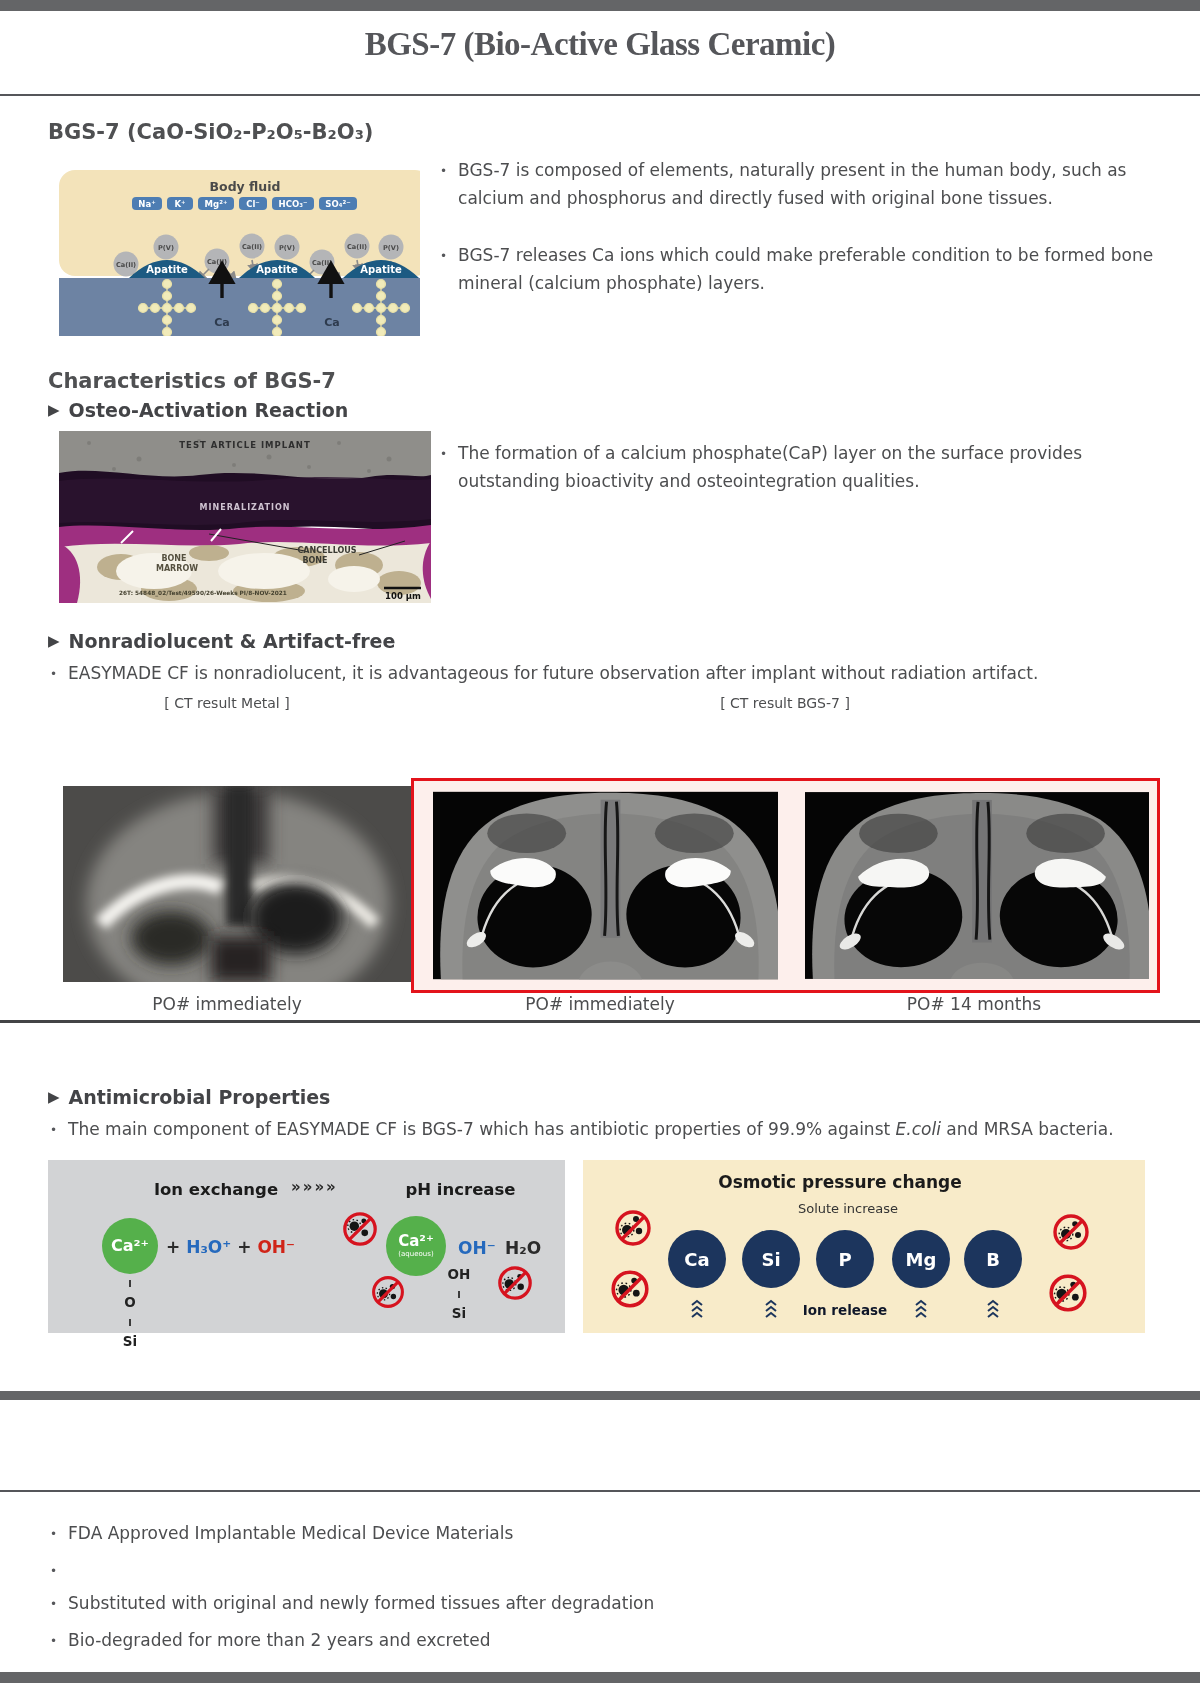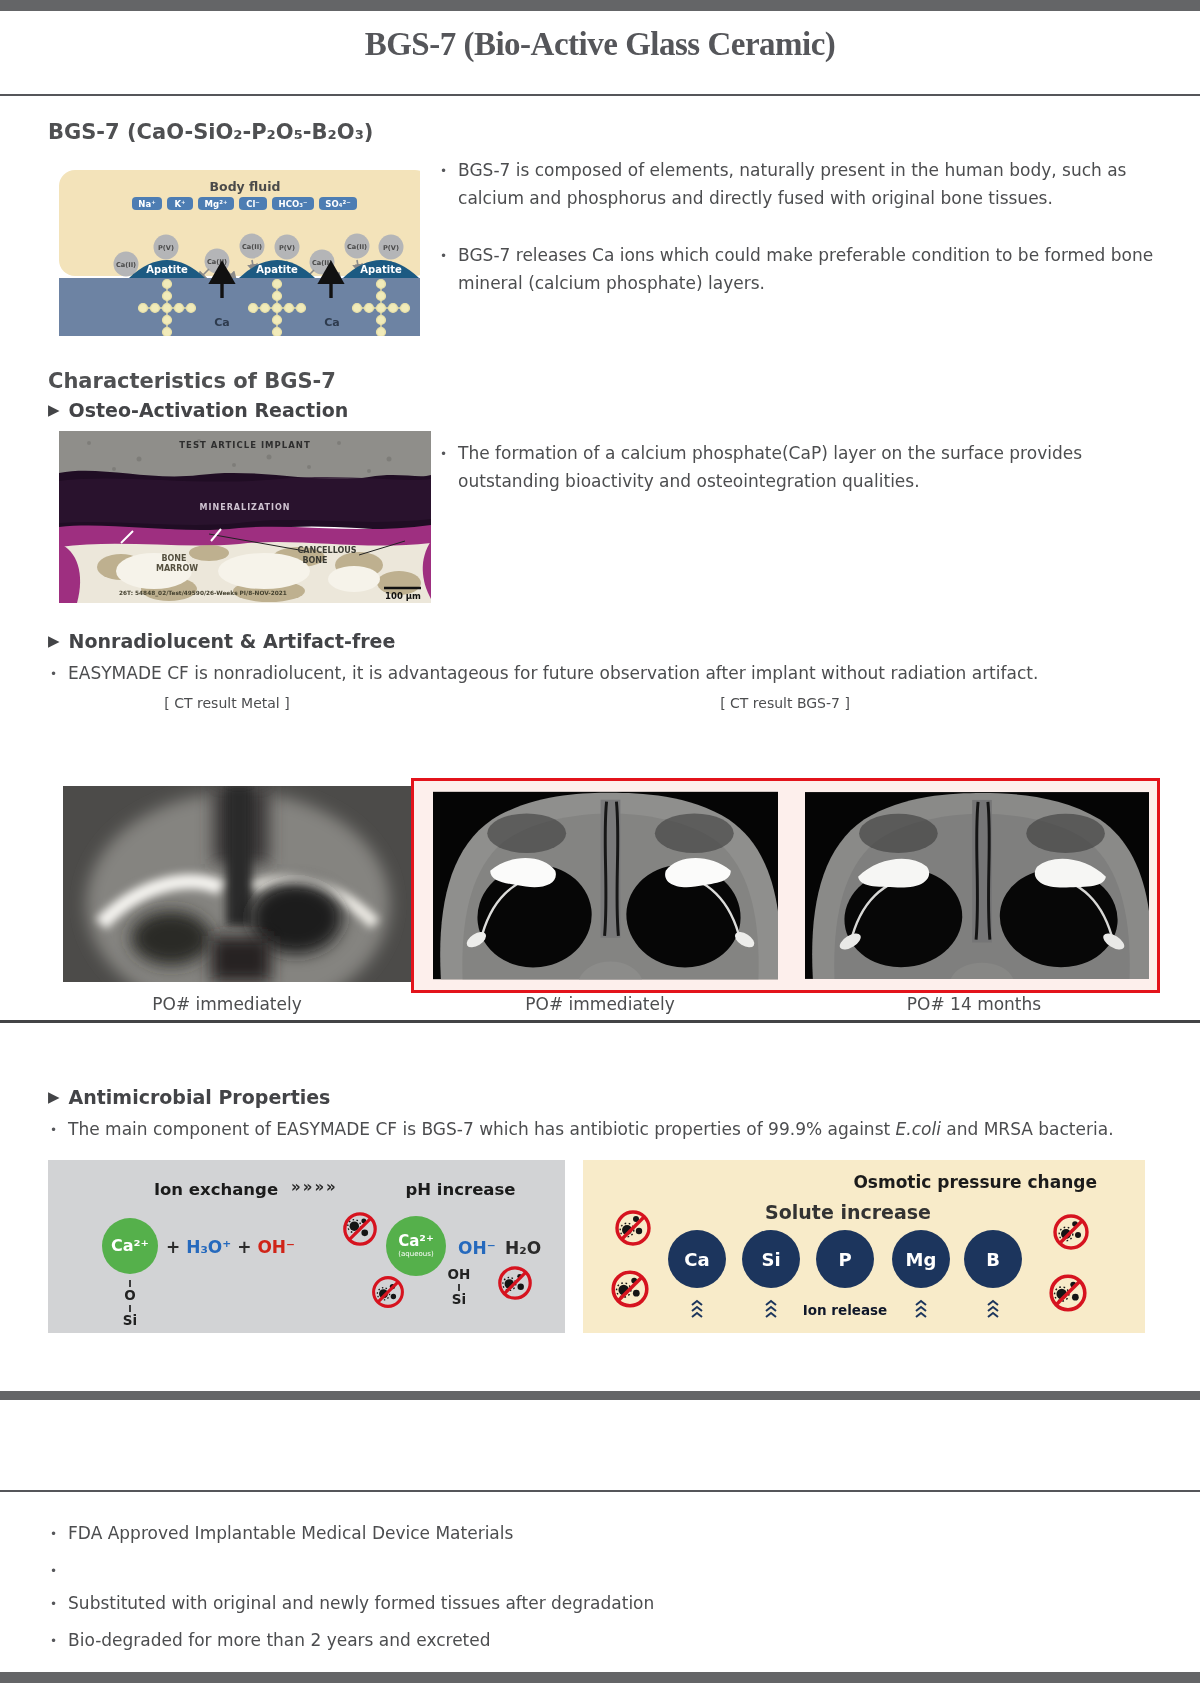--- a/index.html
+++ b/index.html
@@ -30,21 +30,21 @@
   .ionbox{background:#d2d3d5;}
   .osmobox{background:#f8ebc9;}
   .boxtitle{position:absolute;font-weight:bold;color:#1b1b1b;font-size:16.5px;}
   .gcirc{position:absolute;border-radius:50%;background:#55b04b;color:#fff;
          display:flex;flex-direction:column;align-items:center;justify-content:center;
          font-weight:bold;line-height:1;}
   .ncirc{position:absolute;width:58px;height:58px;border-radius:50%;background:#1c355d;color:#fff;
          display:flex;align-items:center;justify-content:center;font-weight:bold;font-size:18px;}
   .chem{font-weight:bold;font-size:17px;}
   .blue{color:#2569bd;} .red{color:#d02418;} .dark{color:#2b2b2b;}
-  .stack{position:absolute;display:flex;flex-direction:column;align-items:center;line-height:1;}
+  .stack{position:absolute;display:flex;flex-direction:column;align-items:center;line-height:1;gap:7px;}
   .stack .vline{width:2px;height:7px;background:#3b3b3b;margin:2px 0;}
   .stack span{font-weight:bold;font-size:13.5px;color:#222;}
   .em{font-style:italic;}
   .pcl-title{position:absolute;left:0;width:1200px;text-align:center;
              font-size:33px;font-weight:bold;color:#55565a;}
 </style>
 </head>
 <body>
 
 <div class="page">
@@ -406,22 +406,22 @@
       <circle cx="20" cy="20" r="16" stroke="#d6131f" stroke-width="3.4" fill="none"></circle>
       <circle cx="14" cy="21" r="5" fill="#151515"></circle>
         <circle cx="14" cy="21" r="6.8" stroke="#151515" stroke-width="1.4" stroke-dasharray="1.6 2.6" fill="none"></circle>
       <circle cx="25" cy="13" r="2.6" fill="#151515"></circle>
         <circle cx="26" cy="24" r="3.4" fill="#151515"></circle>
       <line x1="31" y1="9" x2="9" y2="31" stroke="#d6131f" stroke-width="3.4"></line>
     </svg>
   </div>
 
   <div class="diagbox osmobox" style="left:583px;top:1160px;width:562px;height:173px;">
-    <div class="boxtitle" style="left:0;top:12px;width:514px;text-align:right;font-size:17px;">Osmotic pressure change</div>
-    <div class="abs" style="left:0;top:41px;width:530px;text-align:center;font-size:19px;font-weight:bold;color:#333;">Solute increase</div>
+    <div class="boxtitle" style="left:0;top:12px;width:514px;text-align:center;font-size:17px;">Osmotic pressure change</div>
+    <div class="abs" style="left:0;top:41px;width:530px;text-align:center;font-size:13px;font-weight:normal;color:#333;">Solute increase</div>
 
     <div class="ncirc" style="left:85px;top:70px;">
         <span>Ca</span>
       </div>
     <div class="ncirc" style="left:159px;top:70px;">
         <span>Si</span>
       </div>
     <div class="ncirc" style="left:233px;top:70px;">
         <span>P</span>
       </div>

